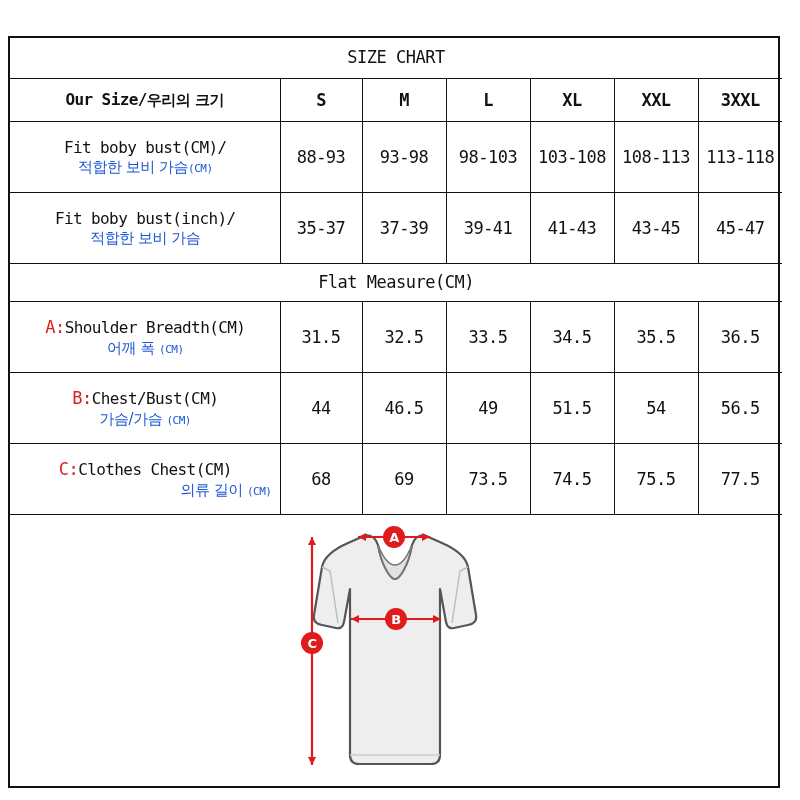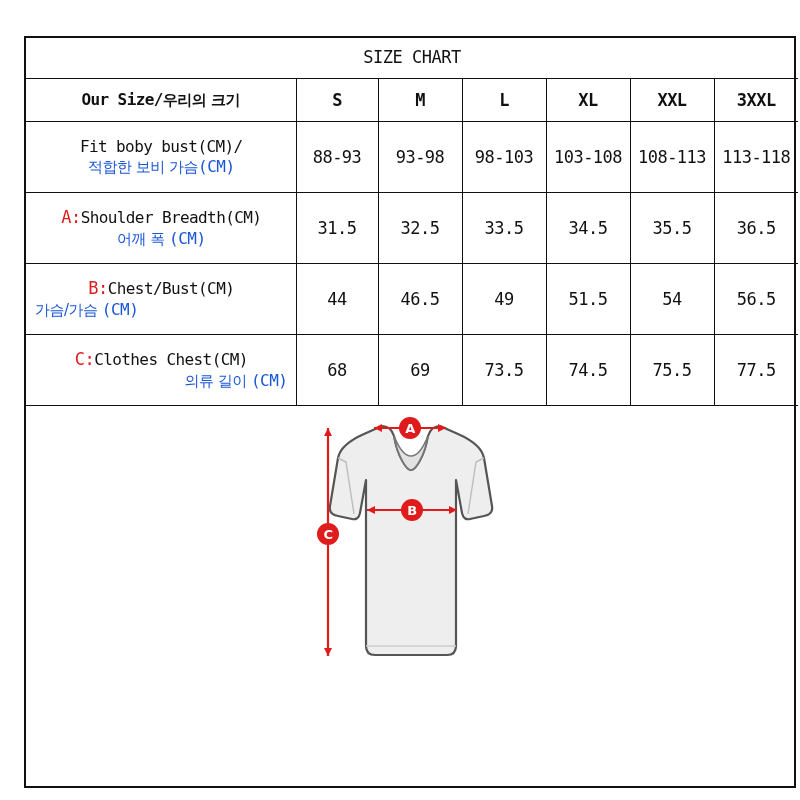--- a/index.html
+++ b/index.html
@@ -14,21 +14,21 @@
     color: #111111;
   }
   .page {
     position: relative;
     width: 800px;
     height: 800px;
     box-sizing: border-box;
   }
   .chart-frame {
     position: absolute;
-    left: 24px;
+    left: 8px;
     top: 36px;
     width: 772px;
     height: 752px;
     border: 2px solid #111111;
     box-sizing: border-box;
   }
   table.size-table {
     width: 100%;
     border-collapse: collapse;
     table-layout: fixed;
@@ -68,21 +68,21 @@
     font-size: 16px;
     line-height: 1.28;
   }
   .label-cell .ko {
     color: #1a56d6;
     font-family: "DejaVu Sans", sans-serif;
     font-size: 15px;
   }
   .label-cell .ko .unit {
     font-family: "DejaVu Sans Mono", monospace;
-    font-size: 16px;
+    font-size: 11px;
   }
   .label-cell .en {
     font-family: "DejaVu Sans Mono", monospace;
     font-size: 16px;
     letter-spacing: -0.6px;
   }
   .label-cell .redkey {
     color: #e01b1b;
     font-family: "DejaVu Sans Mono", monospace;
   }
@@ -162,39 +162,54 @@
             <div class="ko"><span>적합한 보비 가슴</span><span class="unit">(CM)</span></div>
           </td>
           <td class="val-cell">88-93</td>
           <td class="val-cell">93-98</td>
           <td class="val-cell">98-103</td>
           <td class="val-cell">103-108</td>
           <td class="val-cell">108-113</td>
           <td class="val-cell no-right">113-118</td>
         </tr>
 
-
+        <tr class="two-line">
+          <td class="label-cell">
+            <div class="en">Fit boby bust(inch)/</div>
+            <div class="ko"><span>적합한 보비 가슴</span><span class="unit"></span></div>
+          </td>
+          <td class="val-cell">35-37</td>
+          <td class="val-cell">37-39</td>
+          <td class="val-cell">39-41</td>
+          <td class="val-cell">41-43</td>
+          <td class="val-cell">43-45</td>
+          <td class="val-cell no-right">45-47</td>
+        </tr>
+
+        <tr>
+          <td class="subtitle-cell" colspan="7">Flat Measure(CM)</td>
+        </tr>
 
         <tr class="two-line">
           <td class="label-cell">
             <div><span class="redkey">A:</span><span class="en">Shoulder Breadth(CM)</span></div>
             <div class="ko" style="text-align:center"><span>어깨 폭</span>&nbsp;<span class="unit">(CM)</span></div>
           </td>
           <td class="val-cell">31.5</td>
           <td class="val-cell">32.5</td>
           <td class="val-cell">33.5</td>
           <td class="val-cell">34.5</td>
           <td class="val-cell">35.5</td>
           <td class="val-cell no-right">36.5</td>
         </tr>
 
         <tr class="two-line">
           <td class="label-cell">
             <div><span class="redkey">B:</span><span class="en">Chest/Bust(CM)</span></div>
-            <div class="ko" style="text-align:left"><span>가슴/가슴</span>&nbsp;<span class="unit">(CM)</span></div>
+            <div class="ko" style="text-align:center"><span>가슴/가슴</span>&nbsp;<span class="unit">(CM)</span></div>
           </td>
           <td class="val-cell">44</td>
           <td class="val-cell">46.5</td>
           <td class="val-cell">49</td>
           <td class="val-cell">51.5</td>
           <td class="val-cell">54</td>
           <td class="val-cell no-right">56.5</td>
         </tr>
 
         <tr class="two-line">

